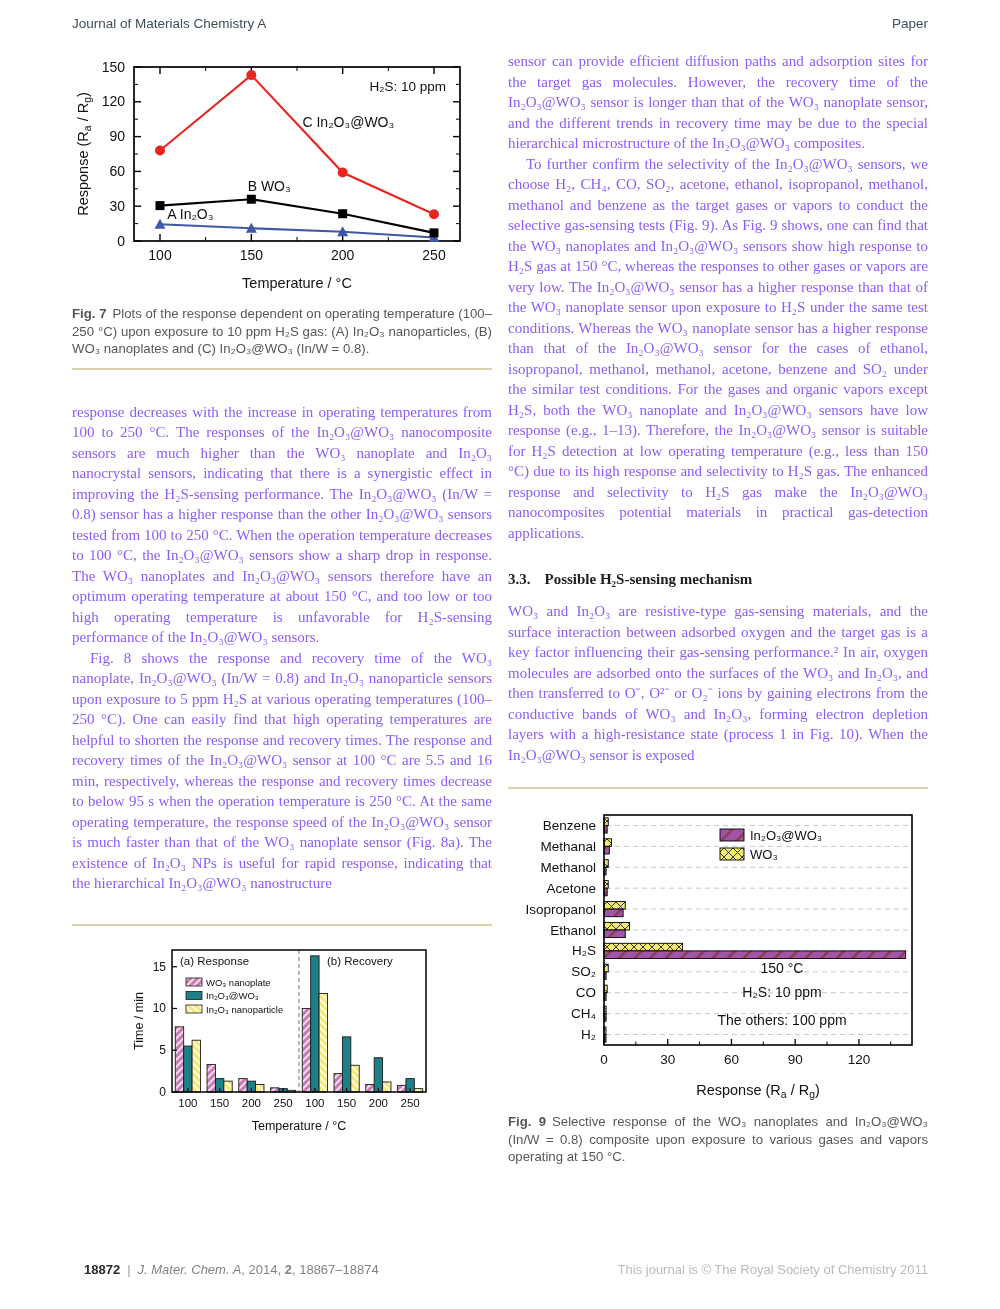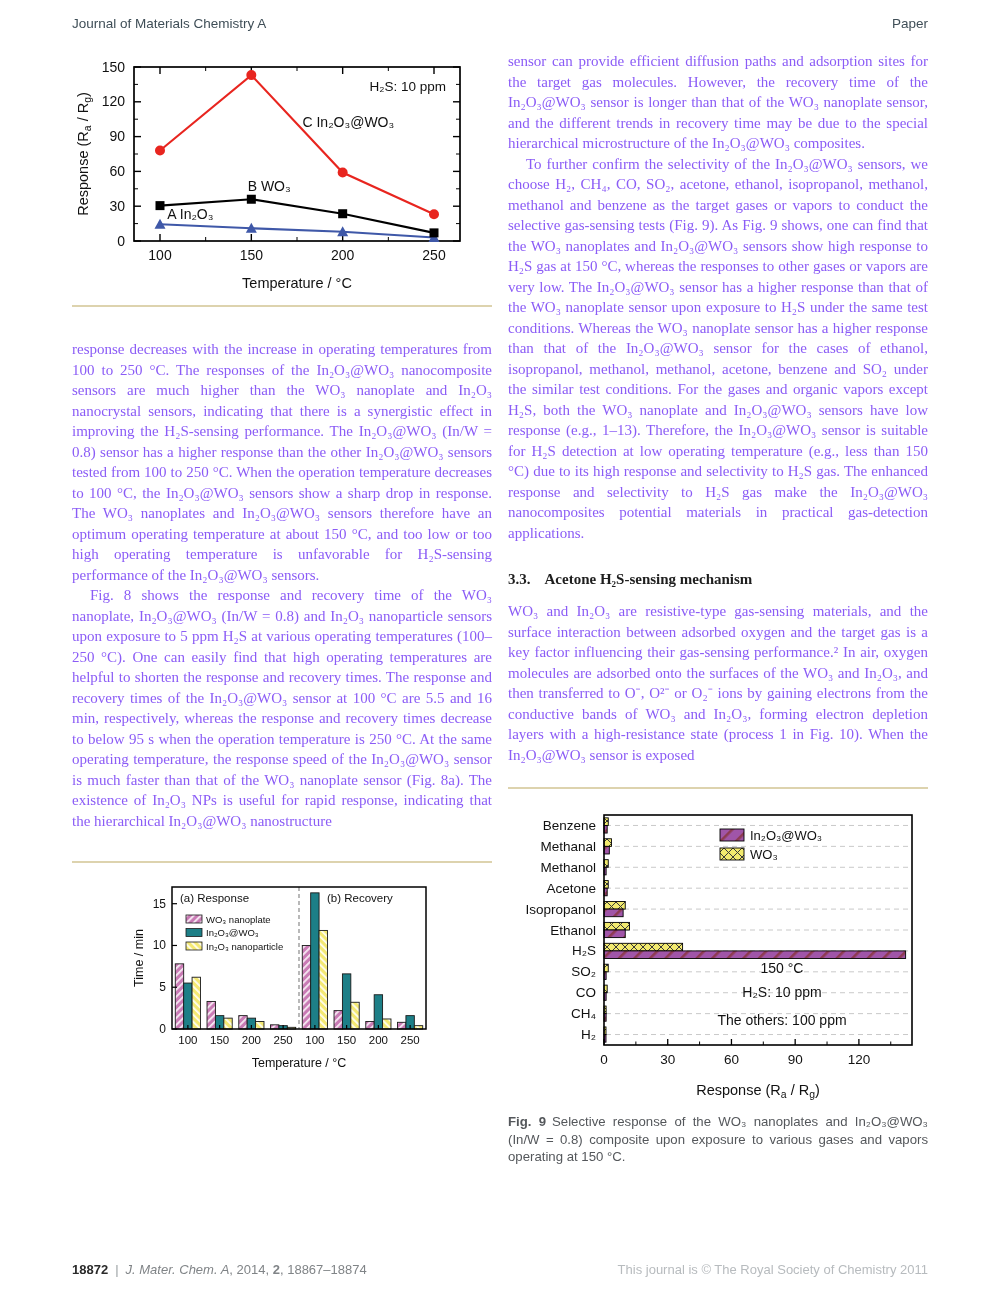--- a/index.html
+++ b/index.html
@@ -16,21 +16,21 @@
   p.noindent{margin:0;}
   .caption{font-family:"Liberation Sans",sans-serif;font-size:13.2px;line-height:17.6px;
            color:#54575b;text-align:justify;margin:0;}
   .caption .fig-label{font-weight:bold;padding-right:6px;}
   .rule{border:none;border-top:2px solid #ddd3ae;height:0;margin:0;}
   .chart{display:block;}
   .chart svg{display:block;}
   .center{margin-left:auto;margin-right:auto;}
   .section-heading{font-size:15px;font-weight:bold;color:#1e1e1e;margin:0;}
   .section-heading .num{padding-right:14px;text-align:right;}
-  .footer{position:absolute;left:72px;right:72px;bottom:32px;display:flex;
+  .footer{position:absolute;left:84px;right:72px;bottom:32px;display:flex;
           justify-content:space-between;align-items:baseline;
           font-family:"Liberation Sans",sans-serif;font-size:13px;}
   .footer .pagenum{font-weight:bold;color:#2b2b2b;}
   .footer .sep{color:#9aa0a3;padding:0 7px;}
   .footer .cit{font-style:italic;color:#808487;}
   .footer .cit-plain{color:#808487;}
   .footer .cit-vol{font-weight:bold;color:#808487;}
   .footer .rights{color:#b7bbbe;}
   
   .fig7-wrap{margin:2px auto 10px auto;}
@@ -121,20 +121,23 @@
               <circle cx="270.66666666666663" cy="119.56" r="5" fill="#e8251f"></circle>
               <circle cx="362" cy="161.32" r="5" fill="#e8251f"></circle>
               <text x="374" y="38" fill="#111" font-family="&quot;Liberation Sans&quot;,sans-serif" font-size="13.5" text-anchor="end">H₂S: 10 ppm</text>
               <text x="230.48000000000002" y="74.32000000000001" fill="#111" font-family="&quot;Liberation Sans&quot;,sans-serif" font-size="14">C  In₂O₃@WO₃</text>
               <text x="175.68" y="138.12" fill="#111" font-family="&quot;Liberation Sans&quot;,sans-serif" font-size="14">B  WO₃</text>
               <text x="95.30666666666667" y="165.96" fill="#111" font-family="&quot;Liberation Sans&quot;,sans-serif" font-size="14">A  In₂O₃</text>
               <text x="225" y="235" fill="#111" font-family="&quot;Liberation Sans&quot;,sans-serif" font-size="14.5" text-anchor="middle">Temperature / °C</text>
               <text x="0" y="0" fill="#111" font-family="&quot;Liberation Sans&quot;,sans-serif" font-size="14.5" text-anchor="middle" transform="translate(16 101) rotate(-90)"><tspan>Response (R</tspan><tspan dy="3" font-size="10.44">a</tspan><tspan dy="-3"> / R</tspan><tspan dy="3" font-size="10.44">g</tspan><tspan dy="-3">)</tspan></text>
             </svg>
           </div>
+        <figcaption class="caption fig7-cap">
+          <span class="fig-label">Fig. 7</span><span>Plots of the response dependent on operating temperature (100–250 °C) upon exposure to 10 ppm H₂S gas: (A) In₂O₃ nanoparticles, (B) WO₃ nanoplates and (C) In₂O₃@WO₃ (In/W = 0.8).</span>
+        </figcaption>
       </figure>
       <hr class="rule rule-after-fig7">
       <div class="body-text">
         <p class="noindent">response decreases with the increase in operating temperatures from 100 to 250 °C. The responses of the In₂O₃@WO₃ nanocomposite sensors are much higher than the WO₃ nanoplate and In₂O₃ nanocrystal sensors, indicating that there is a synergistic effect in improving the H₂S-sensing performance. The In₂O₃@WO₃ (In/W = 0.8) sensor has a higher response than the other In₂O₃@WO₃ sensors tested from 100 to 250 °C. When the operation temperature decreases to 100 °C, the In₂O₃@WO₃ sensors show a sharp drop in response. The WO₃ nanoplates and In₂O₃@WO₃ sensors therefore have an optimum operating temperature at about 150 °C, and too low or too high operating temperature is unfavorable for H₂S-sensing performance of the In₂O₃@WO₃ sensors.</p>
         <p class="indent">Fig. 8 shows the response and recovery time of the WO₃ nanoplate, In₂O₃@WO₃ (In/W = 0.8) and In₂O₃ nanoparticle sensors upon exposure to 5 ppm H₂S at various operating temperatures (100–250 °C). One can easily find that high operating temperatures are helpful to shorten the response and recovery times. The response and recovery times of the In₂O₃@WO₃ sensor at 100 °C are 5.5 and 16 min, respectively, whereas the response and recovery times decrease to below 95 s when the operation temperature is 250 °C. At the same operating temperature, the response speed of the In₂O₃@WO₃ sensor is much faster than that of the WO₃ nanoplate sensor (Fig. 8a). The existence of In₂O₃ NPs is useful for rapid response, indicating that the hierarchical In₂O₃@WO₃ nanostructure</p>
       </div>
       <hr class="rule rule-before-fig8">
       <figure style="margin:0;">
         <div class="chart fig8-wrap center" id="fig8-host" style="width:300px;">
             <svg width="300" height="198" viewBox="0 0 300 198">
@@ -212,21 +215,21 @@
           </div>
       </figure>
     </div>
 
     <div class="col">
       <div class="body-text">
         <p class="noindent">sensor can provide efficient diffusion paths and adsorption sites for the target gas molecules. However, the recovery time of the In₂O₃@WO₃ sensor is longer than that of the WO₃ nanoplate sensor, and the different trends in recovery time may be due to the special hierarchical microstructure of the In₂O₃@WO₃ composites.</p>
         <p class="indent">To further confirm the selectivity of the In₂O₃@WO₃ sensors, we choose H₂, CH₄, CO, SO₂, acetone, ethanol, isopropanol, methanol, methanol and benzene as the target gases or vapors to conduct the selective gas-sensing tests (Fig. 9). As Fig. 9 shows, one can find that the WO₃ nanoplates and In₂O₃@WO₃ sensors show high response to H₂S gas at 150 °C, whereas the responses to other gases or vapors are very low. The In₂O₃@WO₃ sensor has a higher response than that of the WO₃ nanoplate sensor upon exposure to H₂S under the same test conditions. Whereas the WO₃ nanoplate sensor has a higher response than that of the In₂O₃@WO₃ sensor for the cases of ethanol, isopropanol, methanol, methanol, acetone, benzene and SO₂ under the similar test conditions. For the gases and organic vapors except H₂S, both the WO₃ nanoplate and In₂O₃@WO₃ sensors have low response (e.g., 1–13). Therefore, the In₂O₃@WO₃ sensor is suitable for H₂S detection at low operating temperature (e.g., less than 150 °C) due to its high response and selectivity to H₂S gas. The enhanced response and selectivity to H₂S gas make the In₂O₃@WO₃ nanocomposites potential materials in practical gas-detection applications.</p>
       </div>
       <h3 class="section-heading rc-heading">
-        <span class="num">3.3.</span><span>Acetone H₂S-sensing mechanism</span>
+        <span class="num">3.3.</span><span>Possible H₂S-sensing mechanism</span>
       </h3>
       <div class="body-text">
         <p class="noindent">WO₃ and In₂O₃ are resistive-type gas-sensing materials, and the surface interaction between adsorbed oxygen and the target gas is a key factor influencing their gas-sensing performance.² In air, oxygen molecules are adsorbed onto the surfaces of the WO₃ and In₂O₃, and then transferred to O⁻, O²⁻ or O₂⁻ ions by gaining electrons from the conductive bands of WO₃ and In₂O₃, forming electron depletion layers with a high-resistance state (process 1 in Fig. 10). When the In₂O₃@WO₃ sensor is exposed</p>
       </div>
       <hr class="rule rule-before-fig9">
       <figure style="margin:0;">
         <div class="chart fig9-wrap" id="fig9-host">
             <svg width="420" height="300" viewBox="0 0 420 300">
               <defs>
                 <pattern id="f9purple" width="11" height="11" patternUnits="userSpaceOnUse" patternTransform="rotate(45)">

